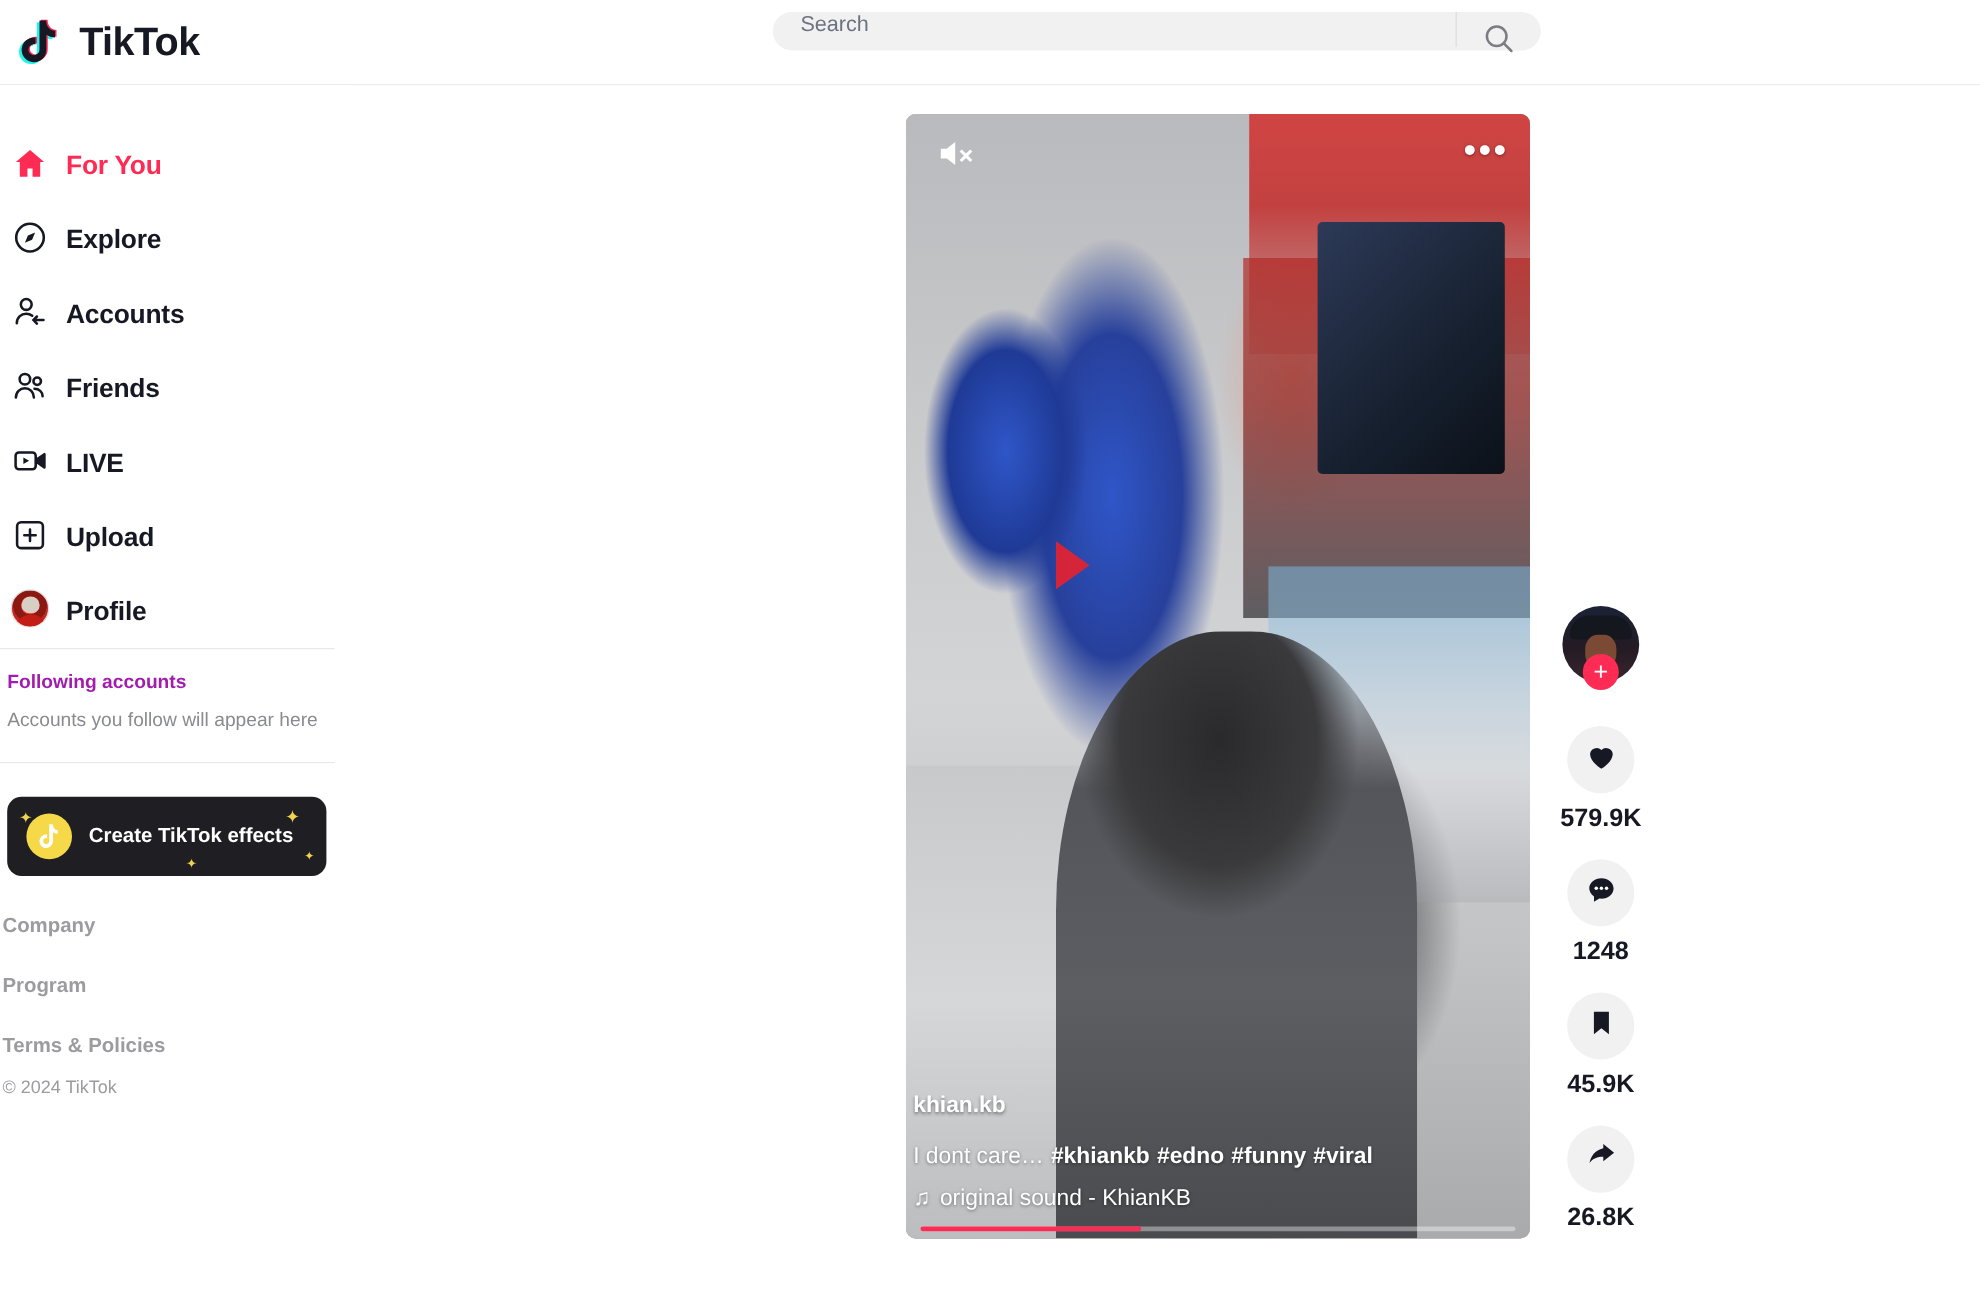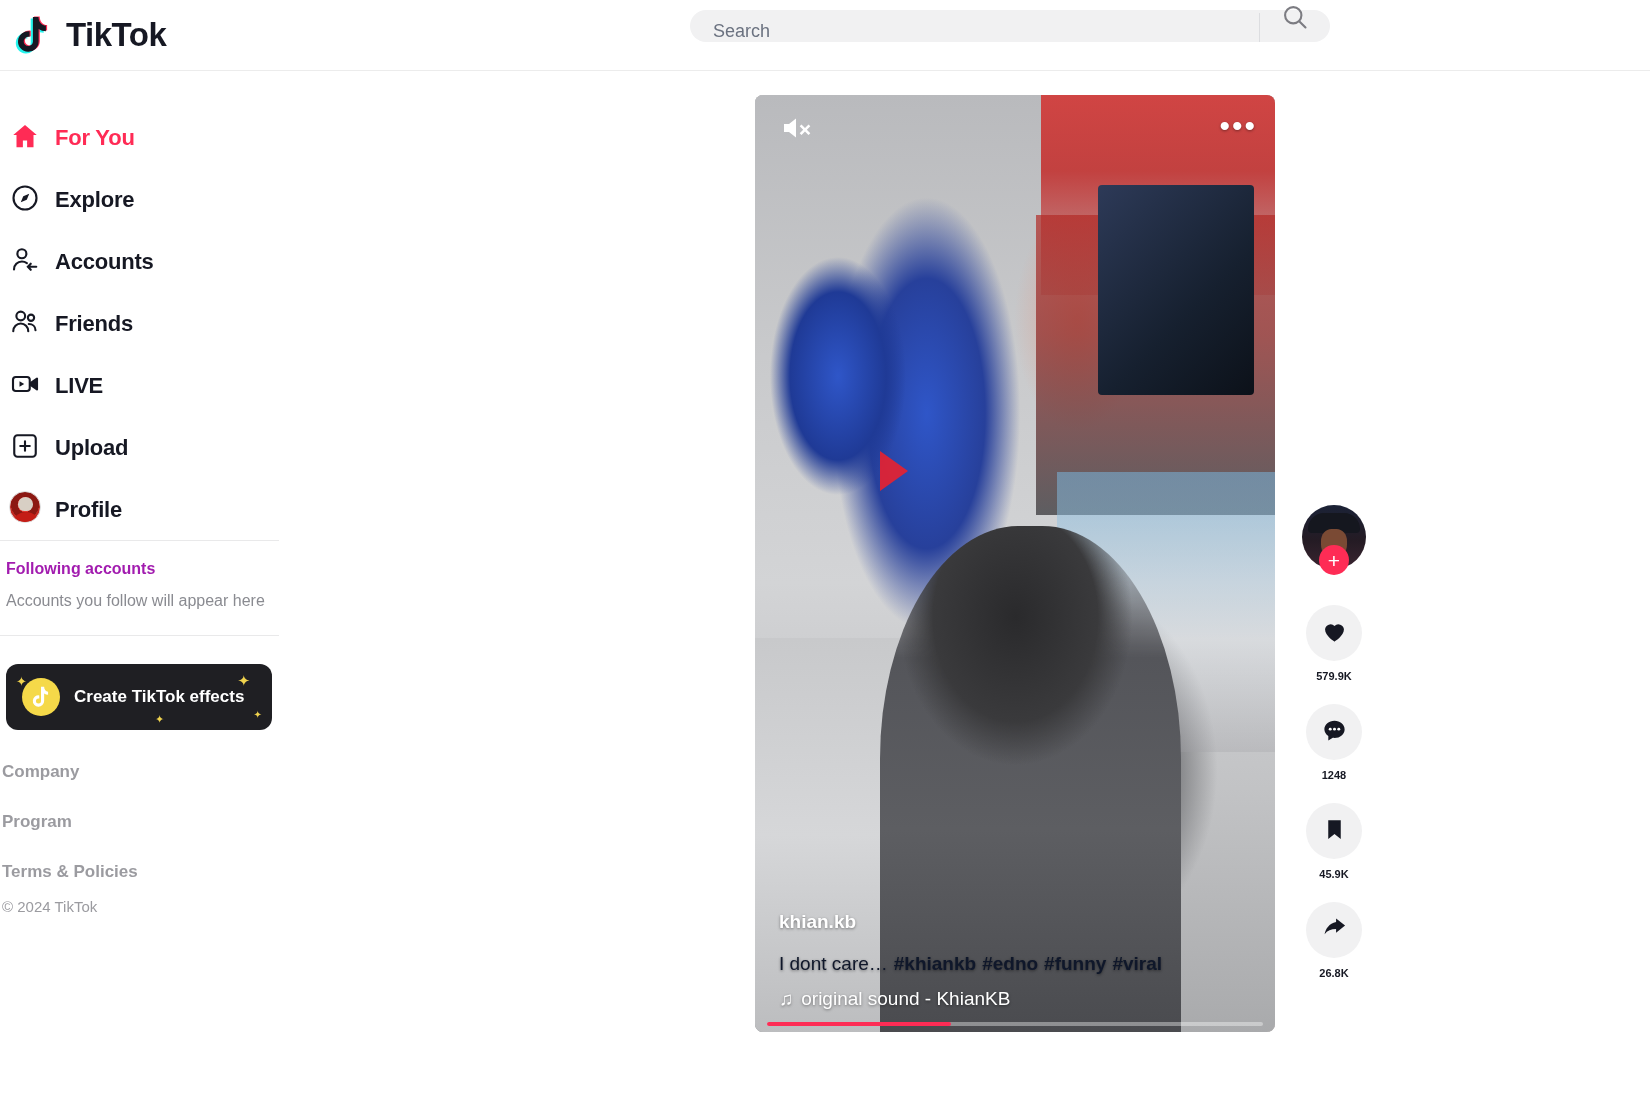--- a/index.html
+++ b/index.html
@@ -21,25 +21,25 @@
   .logo {
     display: flex; align-items: center; gap: 16px;
     margin-left: 14px;
   }
   .logo-note { width: 36px; height: 40px; }
   .logo-text {
     font-size: 33px; font-weight: bold; letter-spacing: -0.5px;
     color: #161823;
   }
   .search-wrap {
-    position: absolute; left: 690px; top: 10px;
+    position: absolute; left: 644px; top: 10px;
     width: 640px; height: 32px;
     background: #f1f1f2;
     border-radius: 92px;
-    display: flex; align-items: flex-end;
+    display: flex; align-items: flex-start;
   }
   .search-input {
     flex: 1; border: none; outline: none; background: transparent;
     font-size: 18px; color: #161823;
     padding: 0 0 0 23px;
     font-family: "Liberation Sans", sans-serif;
   }
   .search-input::placeholder { color: #6b7280; }
   .search-divider { width: 1px; height: 29px; background: #dcdde0; }
   .search-btn {
@@ -187,28 +187,28 @@
   }
   .more-btn {
     position: absolute; right: 18px; top: 16px;
     color: #fff; font-size: 30px; letter-spacing: 2px;
     line-height: 1; cursor: pointer; z-index: 6;
     text-shadow: 0 1px 3px rgba(0,0,0,.4);
   }
 
   .caption-area {
     position: absolute; left: 0; bottom: 22px; width: 100%;
-    padding: 0 20px 0 24px; z-index: 6;
+    padding: 0 20px 0 6px; z-index: 6;
   }
   .caption-author {
     font-size: 19px; font-weight: bold; color: #fff;
     text-shadow: 0 1px 3px rgba(0,0,0,.45);
   }
   .caption-text {
-    font-size: 19px; color: #0f172a; margin-top: 20px;
+    font-size: 19px; color: #ffffff; margin-top: 20px;
     text-shadow: 0 1px 3px rgba(0,0,0,.45);
   }
   .caption-text .tag { font-weight: bold; margin-left: 6px; }
   .caption-music {
     font-size: 19px; color: #fff; margin-top: 13px;
     display: flex; align-items: center; gap: 8px;
     text-shadow: 0 1px 3px rgba(0,0,0,.45);
   }
   .progress-track {
     position: absolute; left: 12px; right: 12px; bottom: 6px;
@@ -247,21 +247,21 @@
     display: flex; align-items: center; justify-content: center;
     font-size: 21px; line-height: 1; cursor: pointer;
   }
   .rail-btn {
     width: 56px; height: 56px; border-radius: 50%;
     background: #f1f1f2;
     display: flex; align-items: center; justify-content: center;
     cursor: pointer;
   }
   .rail-count {
-    font-size: 11px; font-weight: bold; color: #161823;
+    font-size: 21px; font-weight: bold; color: #161823;
     margin: 9px 0 22px 0;
   }
 </style>
 </head>
 <body>
 
 <div class="header">
   <div class="logo">
     <span class="logo-note">
       <svg width="36" height="40" viewBox="0 0 36 40">

